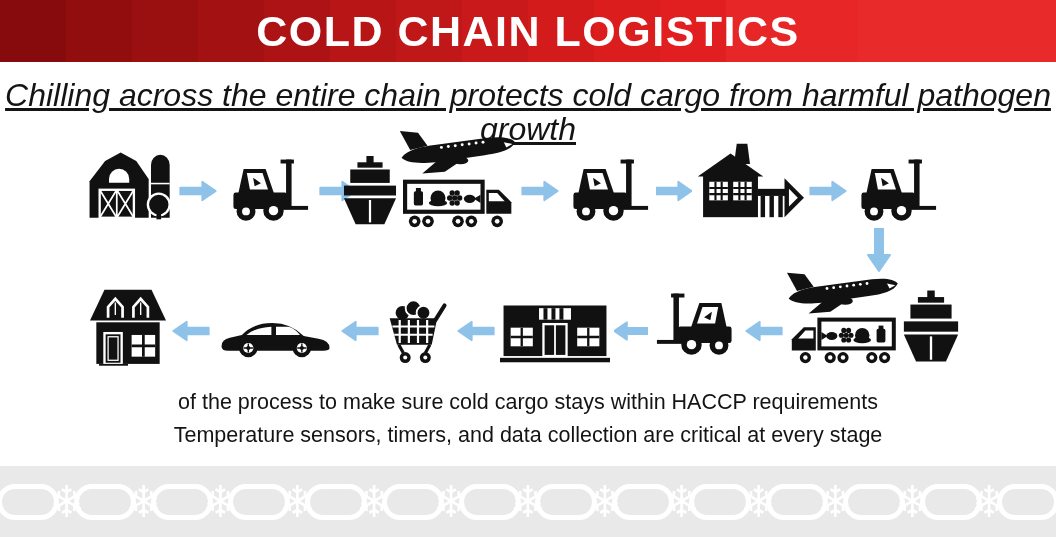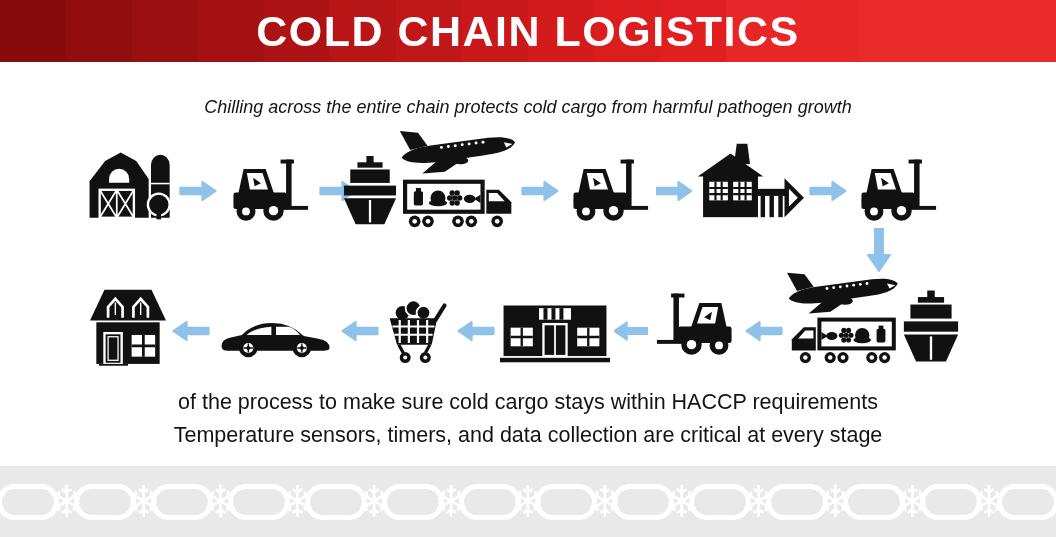--- a/index.html
+++ b/index.html
@@ -16,22 +16,22 @@
       #d31b1c 528px 594px,#dc1d1e 594px 660px,#e21f20 660px 726px,#e72727 726px 858px,
       #e92a2a 858px 100%);
     text-align:center;
   }
   .banner h1{
     margin:0;line-height:62px;font-size:43px;font-weight:bold;
     letter-spacing:1.5px;color:#ffffff;
   }
 
   .subtitle{
-    position:absolute;left:0;top:90px;width:1056px;text-align:center;
-    font-style:italic;font-size:18px;line-height:34px;color:#141414;
+    position:absolute;left:0;top:78px;width:1056px;text-align:center;
+    font-style:italic;font-size:32px;line-height:34px;color:#141414;text-decoration:underline;
   }
 
   
   .icon{display:block;}
   .flip{transform:scaleX(-1);}
 
   
   .note{
     position:absolute;left:0;top:386px;width:1056px;text-align:center;
     font-size:21.5px;line-height:33px;color:#141414;

